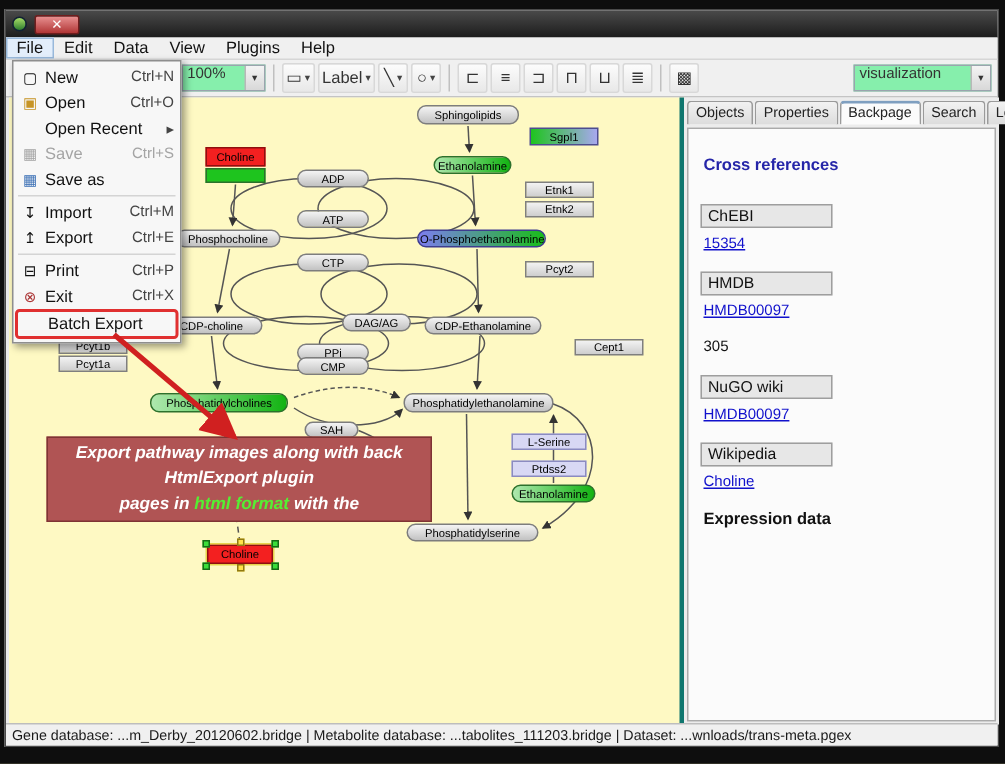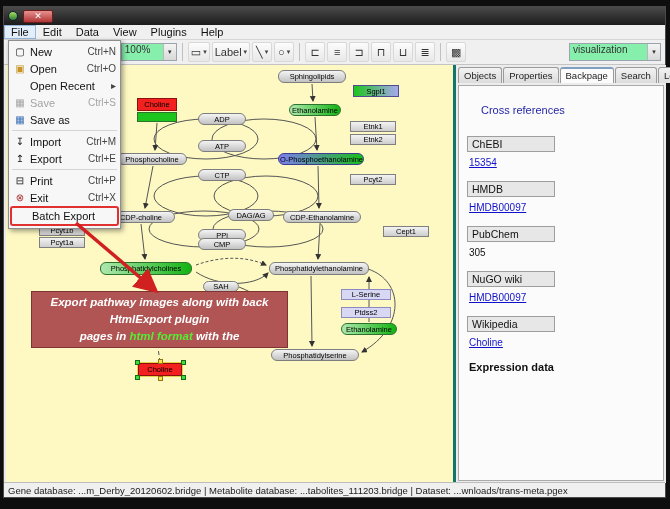--- a/index.html
+++ b/index.html
@@ -66,21 +66,21 @@
 
   
   .overlay-svg { position:absolute; left:0; top:0; z-index:12; pointer-events:none; }
 
   
   .sidepanel { position:absolute; left:452px; top:58px; width:210px; height:418px; background:#ececec; }
   .tabs { display:flex; height:18px; padding:2px 2px 0 2px; font-size:9.5px; color:#222; }
   .tab { border:1px solid #9a9a9a; border-bottom:none; background:linear-gradient(#f2f2f2,#dcdcdc); padding:2px 5px 0 5px; border-radius:3px 3px 0 0; margin-right:1px; white-space:nowrap; }
   .tab.active { background:#fbfbfb; padding-top:1px; border-top:2px solid #7f9fc0; }
   .panel-body { position:absolute; top:20px; left:2px; right:2px; bottom:2px; background:#fbfbfb; border:1px solid #aaa; padding:8px 8px; overflow:hidden; }
-  .bp-heading { color:#2525a8; font-weight:normal; font-size:11px; margin:10px 0 20px 14px; }
+  .bp-heading { color:#2525a8; font-weight:bold; font-size:11px; margin:10px 0 20px 2px; }
   .bp-title { width:88px; background:#e7e7e7; border:1px solid #9e9e9e; font-size:10.5px; padding:1px 4px; margin-bottom:5px; color:#111; }
   .bp-title.wide { width:106px; }
   .bp-value { font-size:10px; margin:0 0 13px 2px; }
   .bp-link { color:#1111cc; text-decoration:underline; }
   .bp-plain { color:#111; }
   .bp-footer { font-weight:bold; font-size:11px; color:#111; margin-top:2px; margin-left:2px; }
 
   
   .statusbar { position:absolute; left:0; right:0; bottom:0; height:15px; background:#f0f0f0; border-top:1px solid #bdbdbd; font-size:9.5px; color:#1a1a1a; padding:2px 4px 0 4px; white-space:nowrap; overflow:hidden; }
 </style>
@@ -381,21 +381,20 @@
         <div id="bp-sections">
             <div class="bp-section">
               <div class="bp-title">ChEBI</div>
               <div class="bp-value"><a class="bp-link" href="#">15354</a></div>
             </div>
             <div class="bp-section">
               <div class="bp-title">HMDB</div>
               <div class="bp-value"><a class="bp-link" href="#">HMDB00097</a></div>
             </div>
             <div class="bp-section">
-              <div class="bp-title">PubChem</div>
               <div class="bp-value"><span class="bp-plain">305</span></div>
             </div>
             <div class="bp-section">
               <div class="bp-title">NuGO wiki</div>
               <div class="bp-value"><a class="bp-link" href="#">HMDB00097</a></div>
             </div>
             <div class="bp-section">
               <div class="bp-title">Wikipedia</div>
               <div class="bp-value"><a class="bp-link" href="#">Choline</a></div>
             </div>

